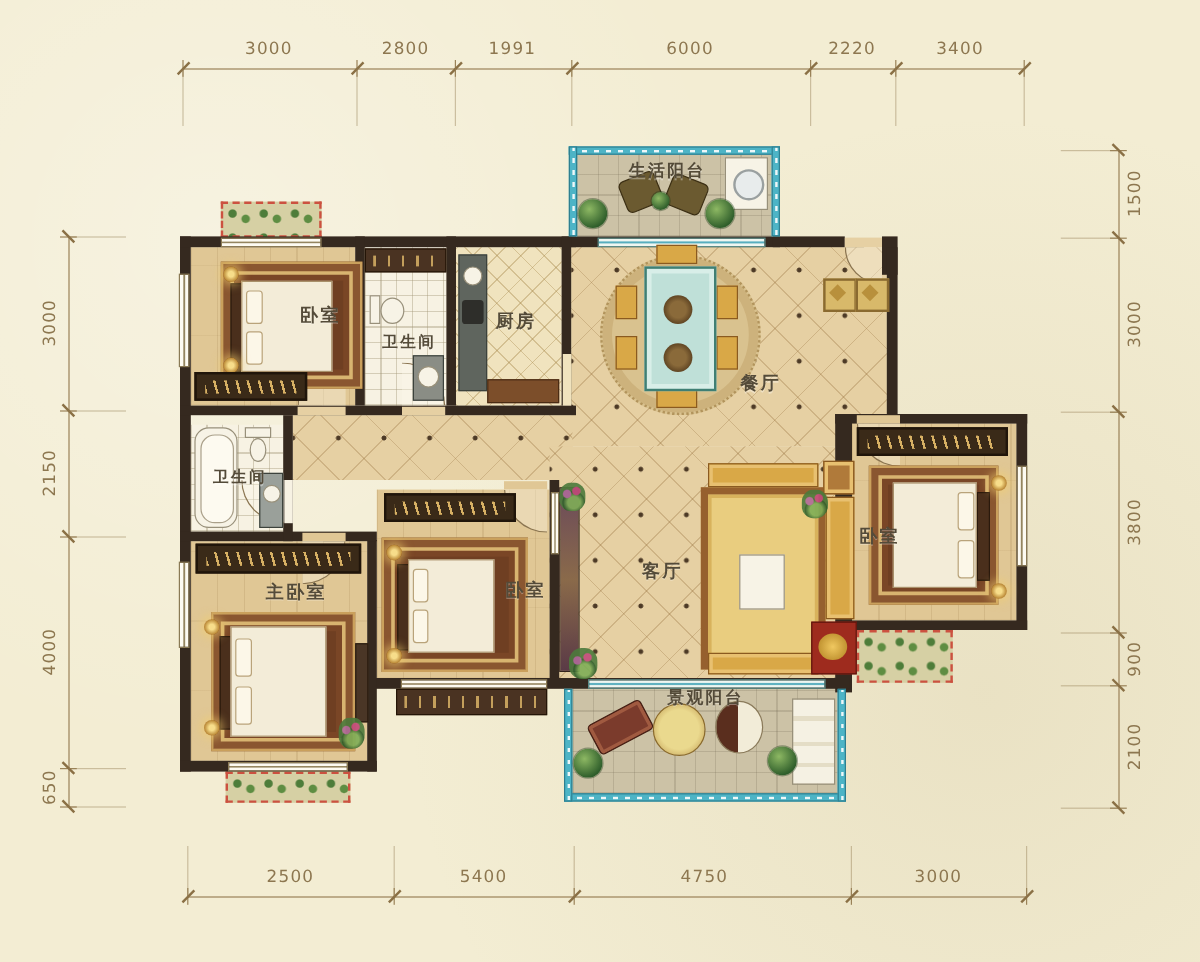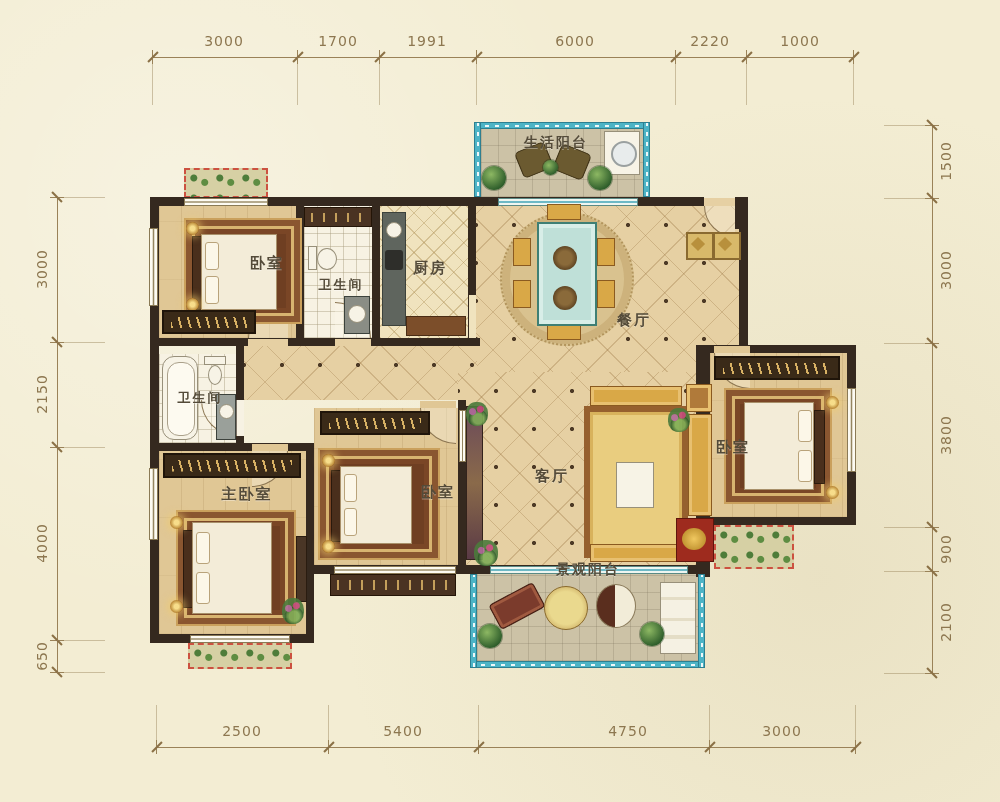--- a/index.html
+++ b/index.html
@@ -89,40 +89,40 @@
   <div class="tickh" style="left:746px;top:57px;"></div>
   <div class="tickh" style="left:853px;top:57px;"></div>
   <div class="guide" style="left:152px;top:57px;width:1px;height:48px;"></div>
   <div class="guide" style="left:297px;top:57px;width:1px;height:48px;"></div>
   <div class="guide" style="left:379px;top:57px;width:1px;height:48px;"></div>
   <div class="guide" style="left:476px;top:57px;width:1px;height:48px;"></div>
   <div class="guide" style="left:675px;top:57px;width:1px;height:48px;"></div>
   <div class="guide" style="left:746px;top:57px;width:1px;height:48px;"></div>
   <div class="guide" style="left:853px;top:57px;width:1px;height:48px;"></div>
   <div class="dimlab" style="left:224px;top:41px;">3000</div>
-  <div class="dimlab" style="left:338px;top:41px;">1700</div>
+  <div class="dimlab" style="left:338px;top:41px;">2800</div>
   <div class="dimlab" style="left:427px;top:41px;">1991</div>
   <div class="dimlab" style="left:575px;top:41px;">6000</div>
   <div class="dimlab" style="left:710px;top:41px;">2220</div>
-  <div class="dimlab" style="left:800px;top:41px;">1000</div>
+  <div class="dimlab" style="left:800px;top:41px;">3400</div>
 
   <div class="dline" style="left:156px;top:747px;width:699px;height:1px;"></div>
   <div class="tickh" style="left:156px;top:747px;"></div>
   <div class="tickh" style="left:328px;top:747px;"></div>
   <div class="tickh" style="left:478px;top:747px;"></div>
   <div class="tickh" style="left:709px;top:747px;"></div>
   <div class="tickh" style="left:855px;top:747px;"></div>
   <div class="guide" style="left:156px;top:705px;width:1px;height:42px;"></div>
   <div class="guide" style="left:328px;top:705px;width:1px;height:42px;"></div>
   <div class="guide" style="left:478px;top:705px;width:1px;height:42px;"></div>
   <div class="guide" style="left:709px;top:705px;width:1px;height:42px;"></div>
   <div class="guide" style="left:855px;top:705px;width:1px;height:42px;"></div>
   <div class="dimlab" style="left:242px;top:731px;">2500</div>
   <div class="dimlab" style="left:403px;top:731px;">5400</div>
-  <div class="dimlab" style="left:628px;top:731px;text-align:center;">4750</div>
+  <div class="dimlab" style="left:587px;top:731px;text-align:center;">4750</div>
   <div class="dimlab" style="left:782px;top:731px;">3000</div>
 
   <div class="dline" style="left:57px;top:197px;width:1px;height:475px;"></div>
   <div class="tickv" style="left:57px;top:197px;"></div>
   <div class="tickv" style="left:57px;top:342px;"></div>
   <div class="tickv" style="left:57px;top:447px;"></div>
   <div class="tickv" style="left:57px;top:640px;"></div>
   <div class="tickv" style="left:57px;top:672px;"></div>
   <div class="guide" style="left:57px;top:197px;width:48px;height:1px;"></div>
   <div class="guide" style="left:57px;top:342px;width:48px;height:1px;"></div>
@@ -329,15 +329,15 @@
   <div class="roomlab" style="left:267px;top:263px;">卧室</div>
   <div class="roomlab" style="left:341px;top:285px;font-size:13px;">卫生间</div>
   <div class="roomlab" style="left:430px;top:268px;">厨房</div>
   <div class="roomlab" style="left:556px;top:143px;font-size:14px;">生活阳台</div>
   <div class="roomlab" style="left:634px;top:320px;">餐厅</div>
   <div class="roomlab" style="left:552px;top:476px;">客厅</div>
   <div class="roomlab" style="left:200px;top:398px;font-size:13px;">卫生间</div>
   <div class="roomlab" style="left:247px;top:494px;">主卧室</div>
   <div class="roomlab" style="left:438px;top:492px;">卧室</div>
   <div class="roomlab" style="left:733px;top:447px;">卧室</div>
-  <div class="roomlab" style="left:588px;top:570px;font-size:14px;">景观阳台</div>
+  <div class="roomlab" style="left:588px;top:582px;font-size:14px;">景观阳台</div>
 
 </div>
 
 </body></html>

